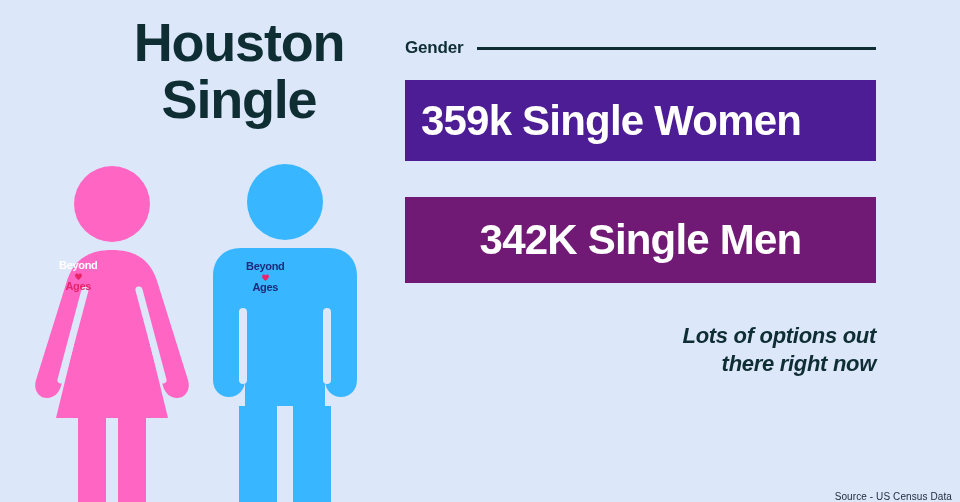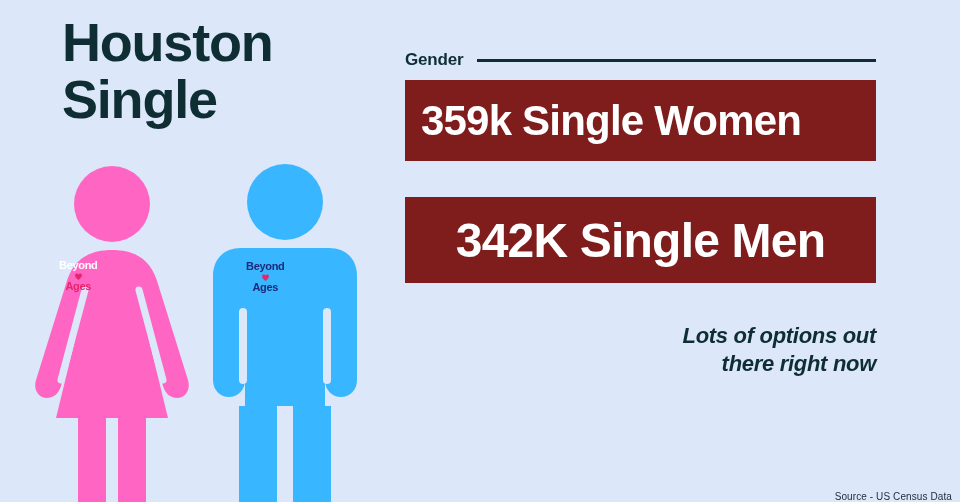--- a/index.html
+++ b/index.html
@@ -17,28 +17,29 @@
     position: relative;
     width: 960px;
     height: 502px;
     background: #dde7fa;
     overflow: hidden;
   }
 
   
   .title-block {
     position: absolute;
-    left: 62px;
+    left: 74px;
     top: 14px;
     width: 330px;
     color: #0e2e34;
     font-weight: bold;
     font-size: 54px;
     line-height: 1.05;
     letter-spacing: -1.2px;
+    text-align: center;
   }
   .title-line { display: block; white-space: nowrap; }
 
   
   .figure {
     position: absolute;
     bottom: 0;
   }
   .figure svg { display: block; }
 
@@ -82,21 +83,20 @@
 
   
   .gender-row {
     position: absolute;
     left: 405px;
     top: 38px;
     width: 471px;
     display: flex;
     align-items: center;
     gap: 14px;
-    margin-top: 12px;
   }
   .gender-label {
     color: #0e2e34;
     font-weight: bold;
     font-size: 17px;
     letter-spacing: -0.2px;
   }
   .gender-rule {
     flex: 1;
     height: 3px;
@@ -110,30 +110,30 @@
     width: 471px;
     display: flex;
     align-items: center;
     color: #ffffff;
     font-weight: bold;
     letter-spacing: -0.8px;
   }
   .bar-women {
     top: 80px;
     height: 81px;
-    background: #7f1d1d;
+    background: #4c1d95;
     font-size: 42px;
     padding-left: 16px;
     box-sizing: border-box;
   }
   .bar-men {
     top: 197px;
     height: 86px;
-    background: #7f1d1d;
-    font-size: 48px;
+    background: #701a75;
+    font-size: 42px;
     justify-content: center;
   }
 
   
   .tagline {
     position: absolute;
     right: 84px;
     top: 322px;
     width: 300px;
     text-align: right;

